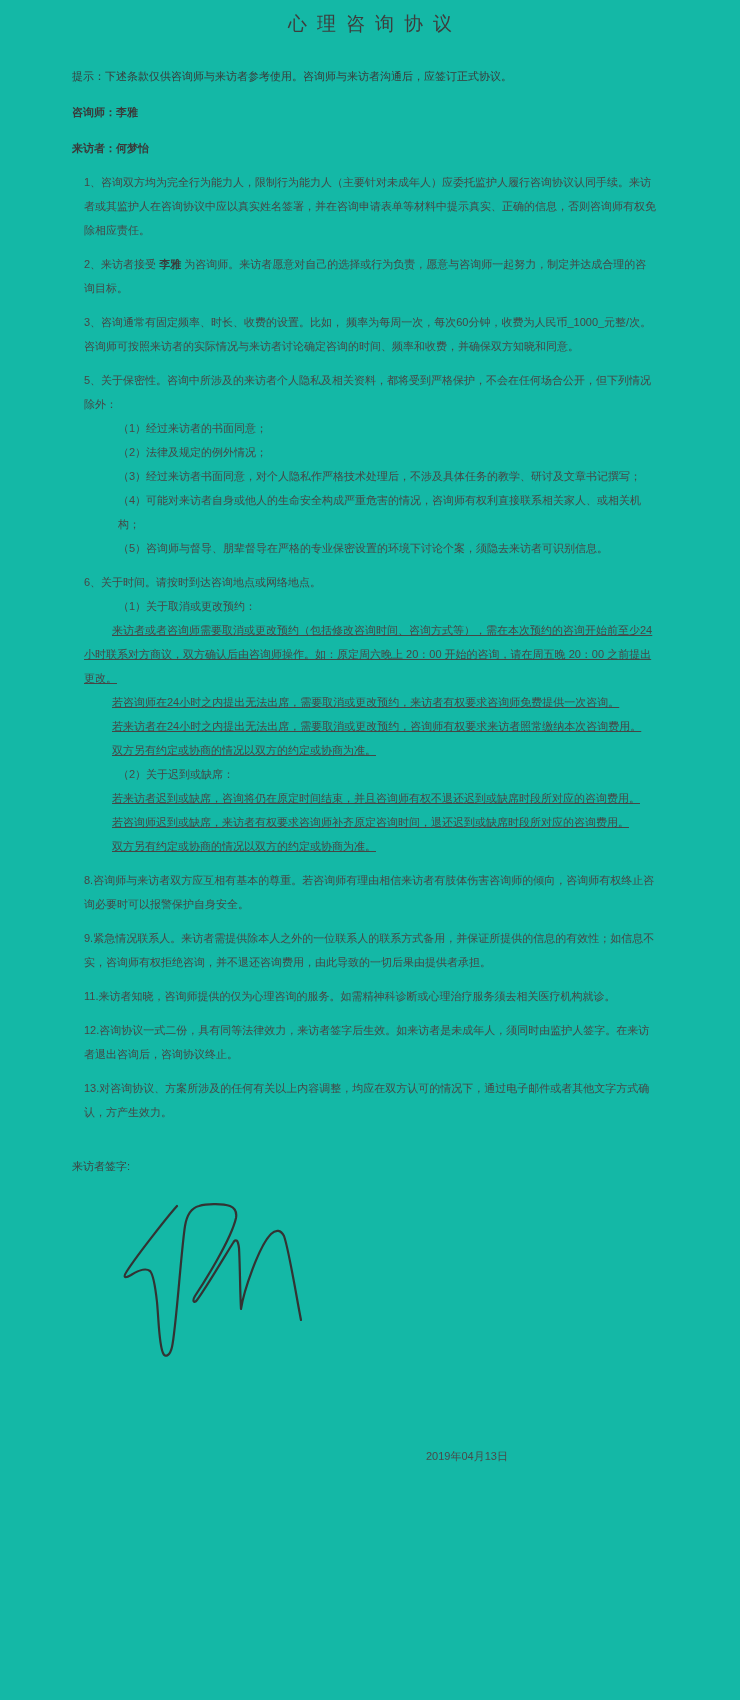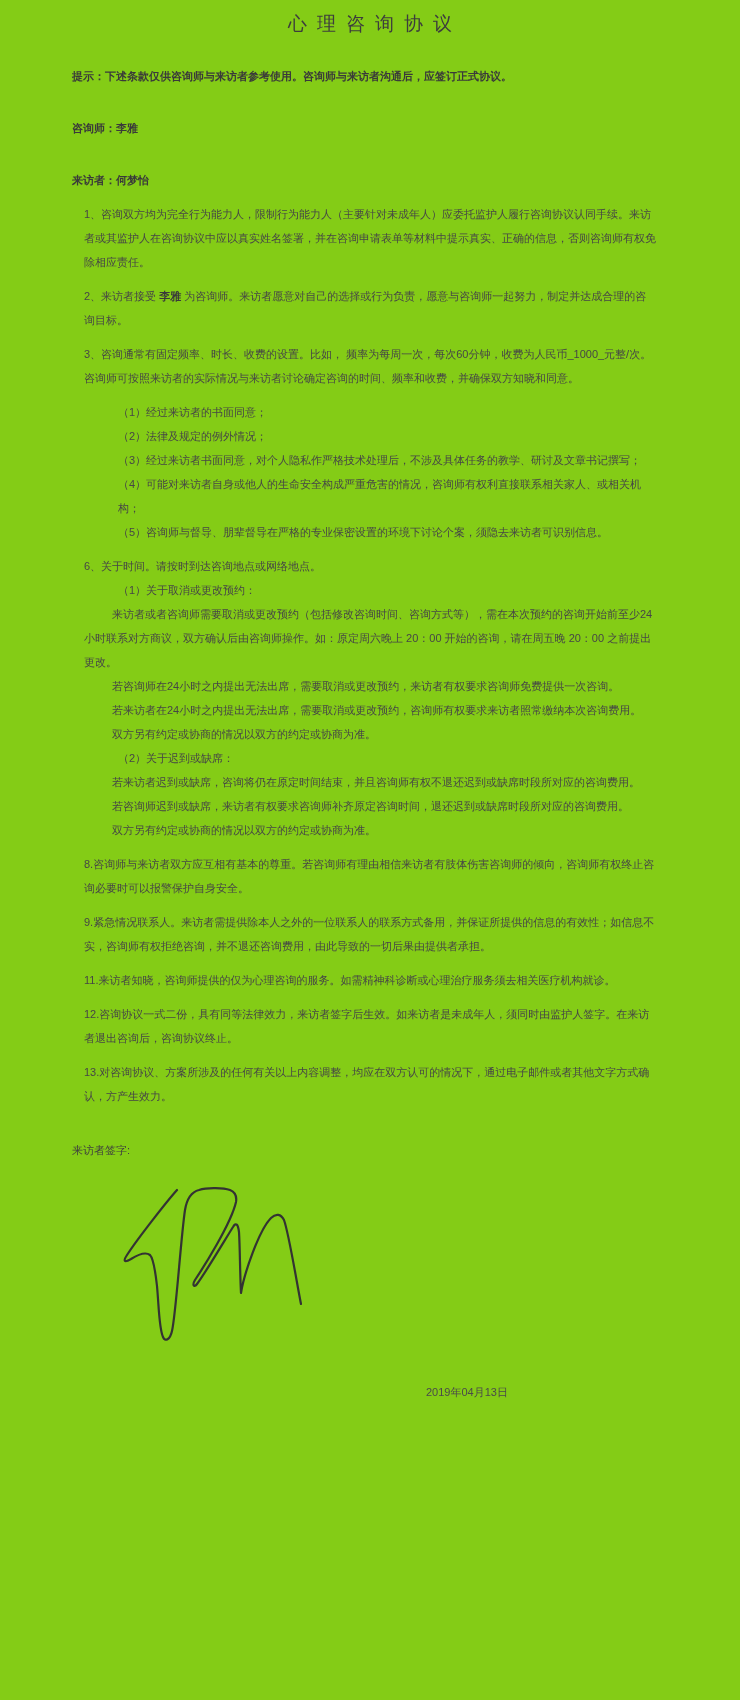--- a/index.html
+++ b/index.html
@@ -6,65 +6,65 @@
   body {
     width: 740px;
     height: 1707px;
     background: #ffffff;
     font-family: "Liberation Sans", "DejaVu Sans", sans-serif;
   }
   .document {
     box-sizing: border-box;
     width: 740px;
     height: 1700px;
-    background: #84cc16;
+    background: #14b8a6;
     padding: 6px 72px 0 72px;
     color: #464646;
     font-size: 11px;
     line-height: 24px;
     overflow: hidden;
   }
   .title {
     margin: 4px 0 0 0;
     text-align: center;
     font-size: 19px;
     font-weight: 500;
     letter-spacing: 10px;
     text-indent: 10px;
     line-height: 28px;
     color: #3d3d3d;
   }
   .notice {
     margin: 26px 0 0 0;
-    font-weight: 700;
+    font-weight: 400;
     color: #3a3a3a;
   }
   .party {
-    margin: 28px 0 0 0;
+    margin: 12px 0 0 0;
     font-weight: 700;
     color: #3a3a3a;
   }
   .clause { margin: 10px 12px; }
   .clause p { margin: 0; }
   .clause .name { font-weight: 700; color: #3a3a3a; }
   .sub-item  { padding-left: 34px; margin: 2px 0; }
   .sub-heading { text-indent: 34px; margin: 2px 0; }
-  .sub-para  { text-indent: 28px; margin: 2px 0; }
+  .sub-para  { text-indent: 28px; margin: 2px 0; text-decoration: underline; }
   .sign-label {
     margin: 30px 0 4px 0;
     color: #3f3f3f;
   }
   .signature-wrap {
     margin: 14px 0 0 28px;
     width: 220px;
     height: 180px;
   }
   .signature-wrap svg { display: block; }
   .date-line {
-    margin: 24px 0 0 354px;
+    margin: 72px 0 0 354px;
     color: #4a4a4a;
   }
 </style>
 </head>
 <body>
 
 <div class="document">
 
   <h1 class="title">心理咨询协议</h1>
 
@@ -80,20 +80,21 @@
   <div class="clause">
     <p><span>2、来访者接受 </span><span class="name">李雅</span><span> 为咨询师。来访者愿意对自己的选择或行为负责，愿意与咨询师一起努力，制定并达成合理的咨询目标。</span></p>
   </div>
 
   <div class="clause">
     <p>3、咨询通常有固定频率、时长、收费的设置。比如， 频率为每周一次，每次60分钟，收费为人民币_1000_元整/次。咨询师可按照来访者的实际情况与来访者讨论确定咨询的时间、频率和收费，并确保双方知晓和同意。</p>
   </div>
 
 
   <div class="clause">
+    <p>5、关于保密性。咨询中所涉及的来访者个人隐私及相关资料，都将受到严格保护，不会在任何场合公开，但下列情况除外：</p>
     <p class="sub-item">（1）经过来访者的书面同意；</p>
     <p class="sub-item">（2）法律及规定的例外情况；</p>
     <p class="sub-item">（3）经过来访者书面同意，对个人隐私作严格技术处理后，不涉及具体任务的教学、研讨及文章书记撰写；</p>
     <p class="sub-item">（4）可能对来访者自身或他人的生命安全构成严重危害的情况，咨询师有权利直接联系相关家人、或相关机构；</p>
     <p class="sub-item">（5）咨询师与督导、朋辈督导在严格的专业保密设置的环境下讨论个案，须隐去来访者可识别信息。</p>
   </div>
 
   <div class="clause">
     <p>6、关于时间。请按时到达咨询地点或网络地点。</p>
     <p class="sub-heading">（1）关于取消或更改预约：</p>

